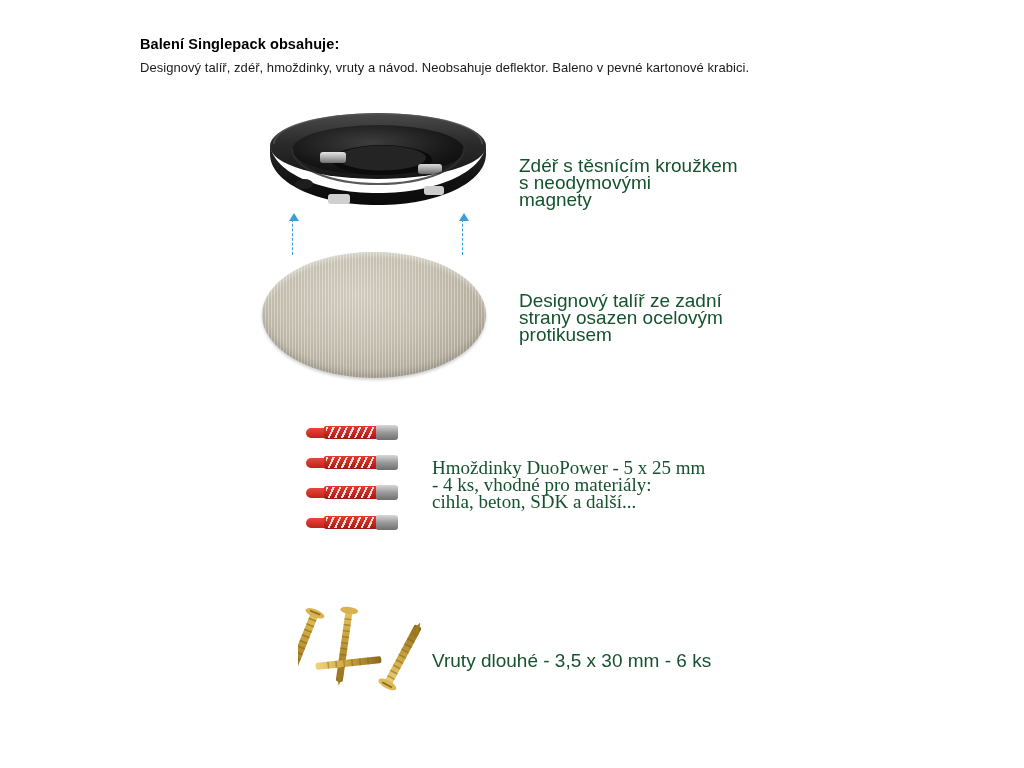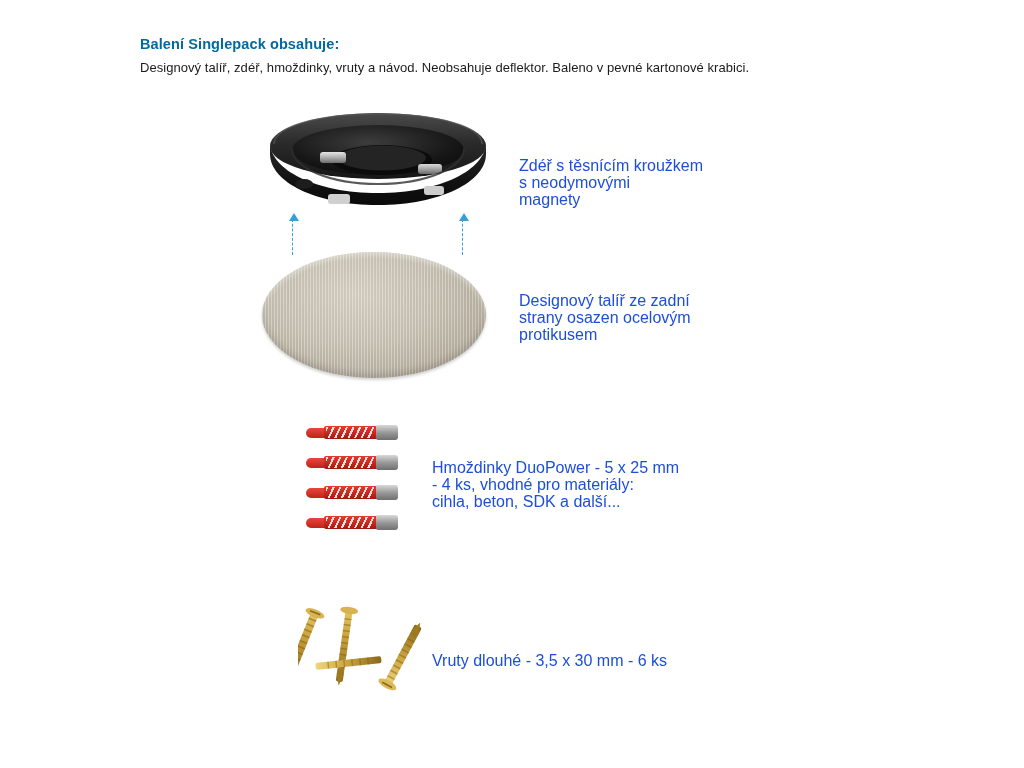--- a/index.html
+++ b/index.html
@@ -23,44 +23,44 @@
   
   .header {
     position: absolute;
     left: 140px;
     top: 34px;
     width: 830px;
   }
   .header-title {
     font-size: 14.5px;
     font-weight: bold;
-    color: #0369a1;
+    color: #000000;
     letter-spacing: 0.1px;
     line-height: 20px;
   }
   .header-sub {
     font-size: 13px;
     font-weight: normal;
     color: #1b1b1b;
     line-height: 20px;
     margin-top: 4px;
     letter-spacing: 0.05px;
   }
 
   
   .caption {
     position: absolute;
-    font-size: 16px;
+    font-size: 19px;
     line-height: 17px;
-    color: #1d4ed8;
+    color: #14532d;
     white-space: pre-line;
   }
   .caption-1 { left: 519px; top: 157px; width: 260px; }
   .caption-2 { left: 519px; top: 292px; width: 260px; }
-  .caption-3 { left: 432px; top: 459px; width: 330px; }
+  .caption-3 { left: 432px; top: 459px; width: 330px; font-family: Liberation Serif, serif; }
   .caption-4 { left: 432px; top: 652px; width: 330px; }
 
   
   .ring-wrap {
     position: absolute;
     left: 258px;
     top: 108px;
     width: 250px;
     height: 125px;
   }

